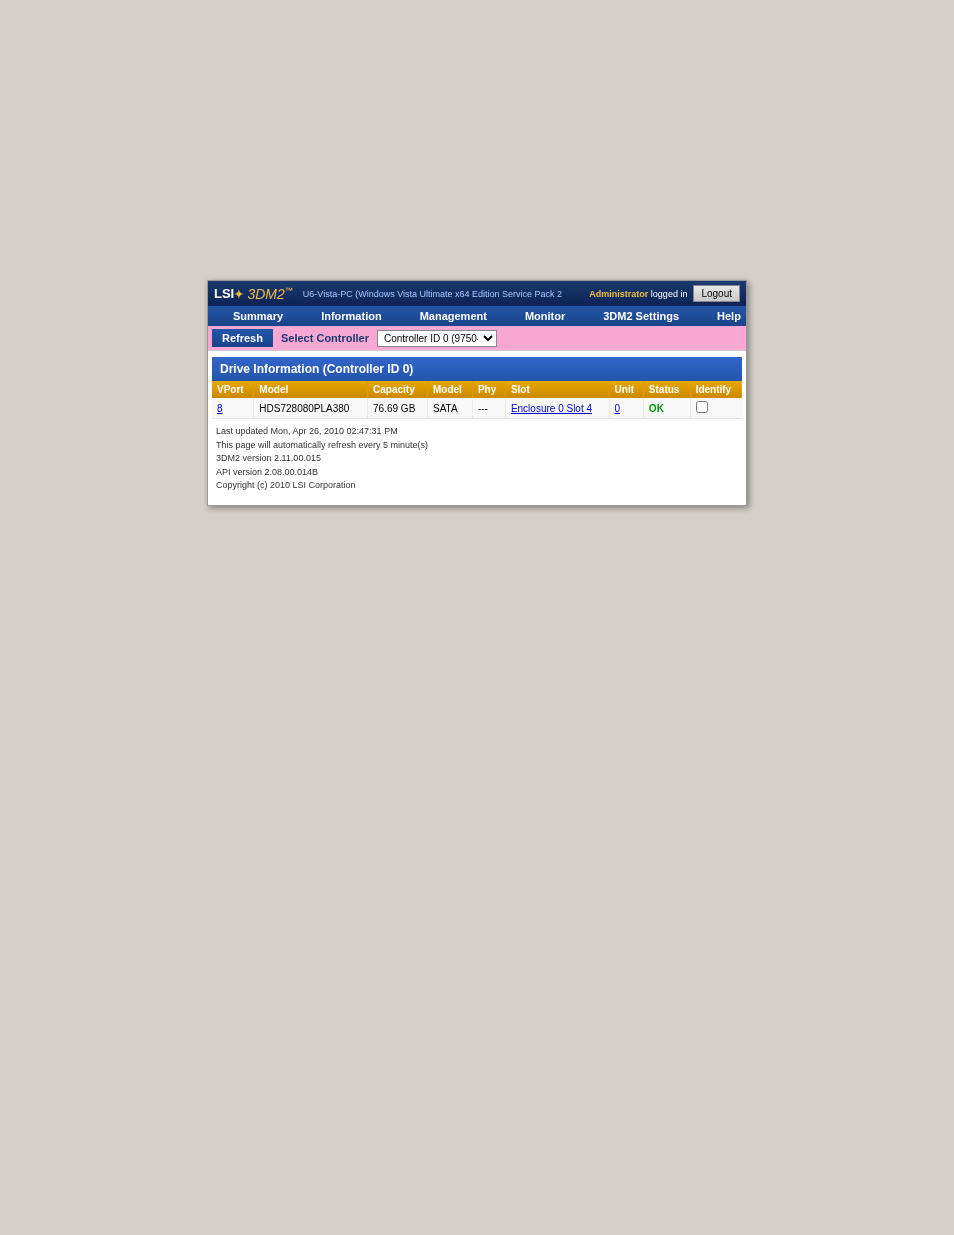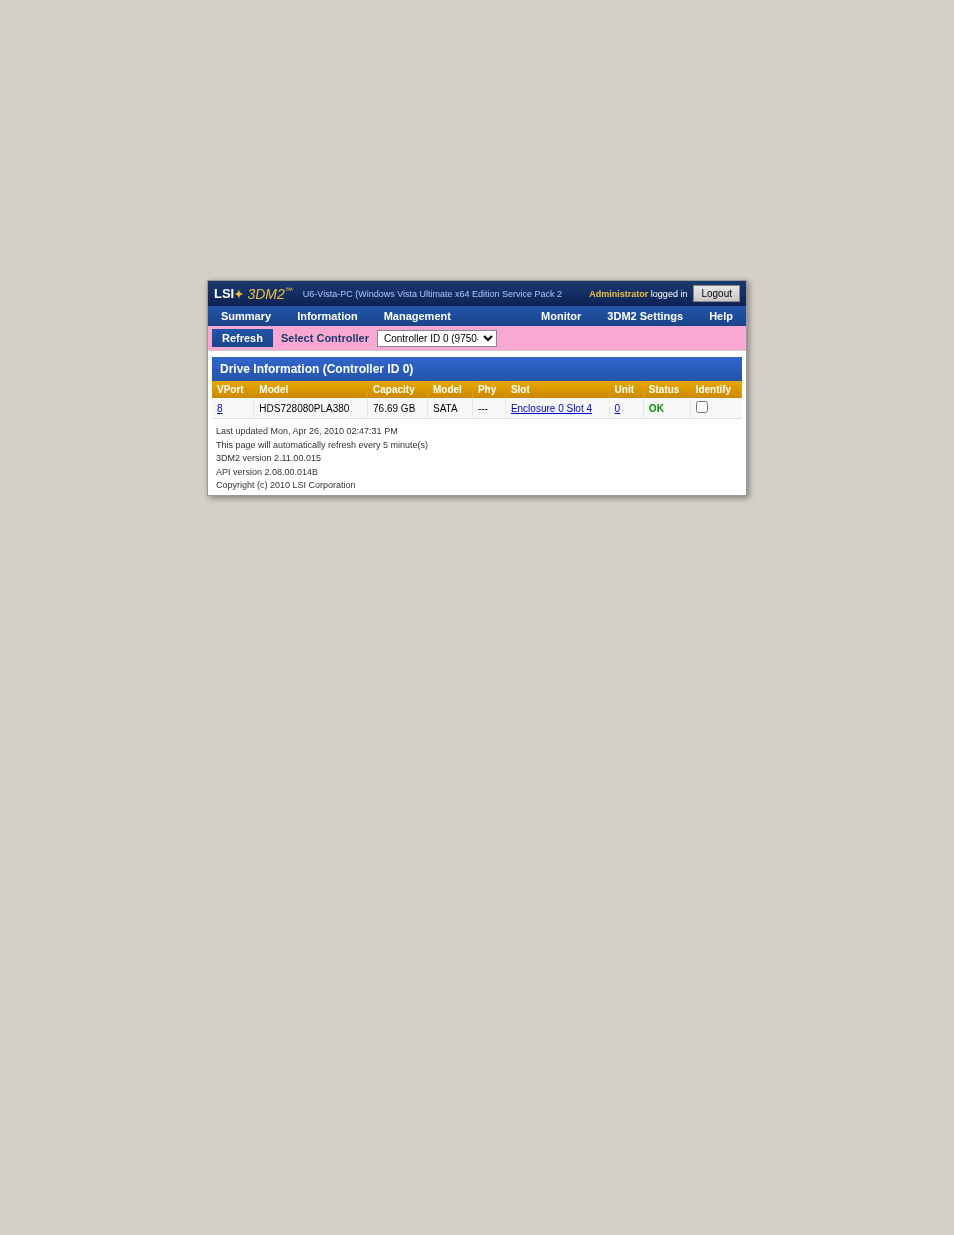--- a/index.html
+++ b/index.html
@@ -91,20 +91,21 @@
     .nav-item {
       color: #fff;
       padding: 4px 13px;
       font-size: 11px;
       font-weight: bold;
       cursor: pointer;
       display: flex;
       align-items: center;
       justify-content: center;
       white-space: nowrap;
+      margin-left: 12px;
     }
     .nav-spacer { flex: 1; }
 
     
     .toolbar-bar {
       background: #f9a8d4;
       display: flex;
       align-items: center;
       padding: 3px 4px;
       border-bottom: 1px solid #ccc;
@@ -205,21 +206,21 @@
       color: #009900;
       font-weight: bold;
     }
     .identify-checkbox {
       width: 12px;
       height: 12px;
     }
 
     
     .footer-info {
-      padding: 6px 8px 2px 8px;
+      padding: 6px 8px 12px 8px;
       font-size: 9px;
       color: #333;
       line-height: 1.5;
     }
   </style>
 </head>
 <body>
 
 <div class="app-container">
 

